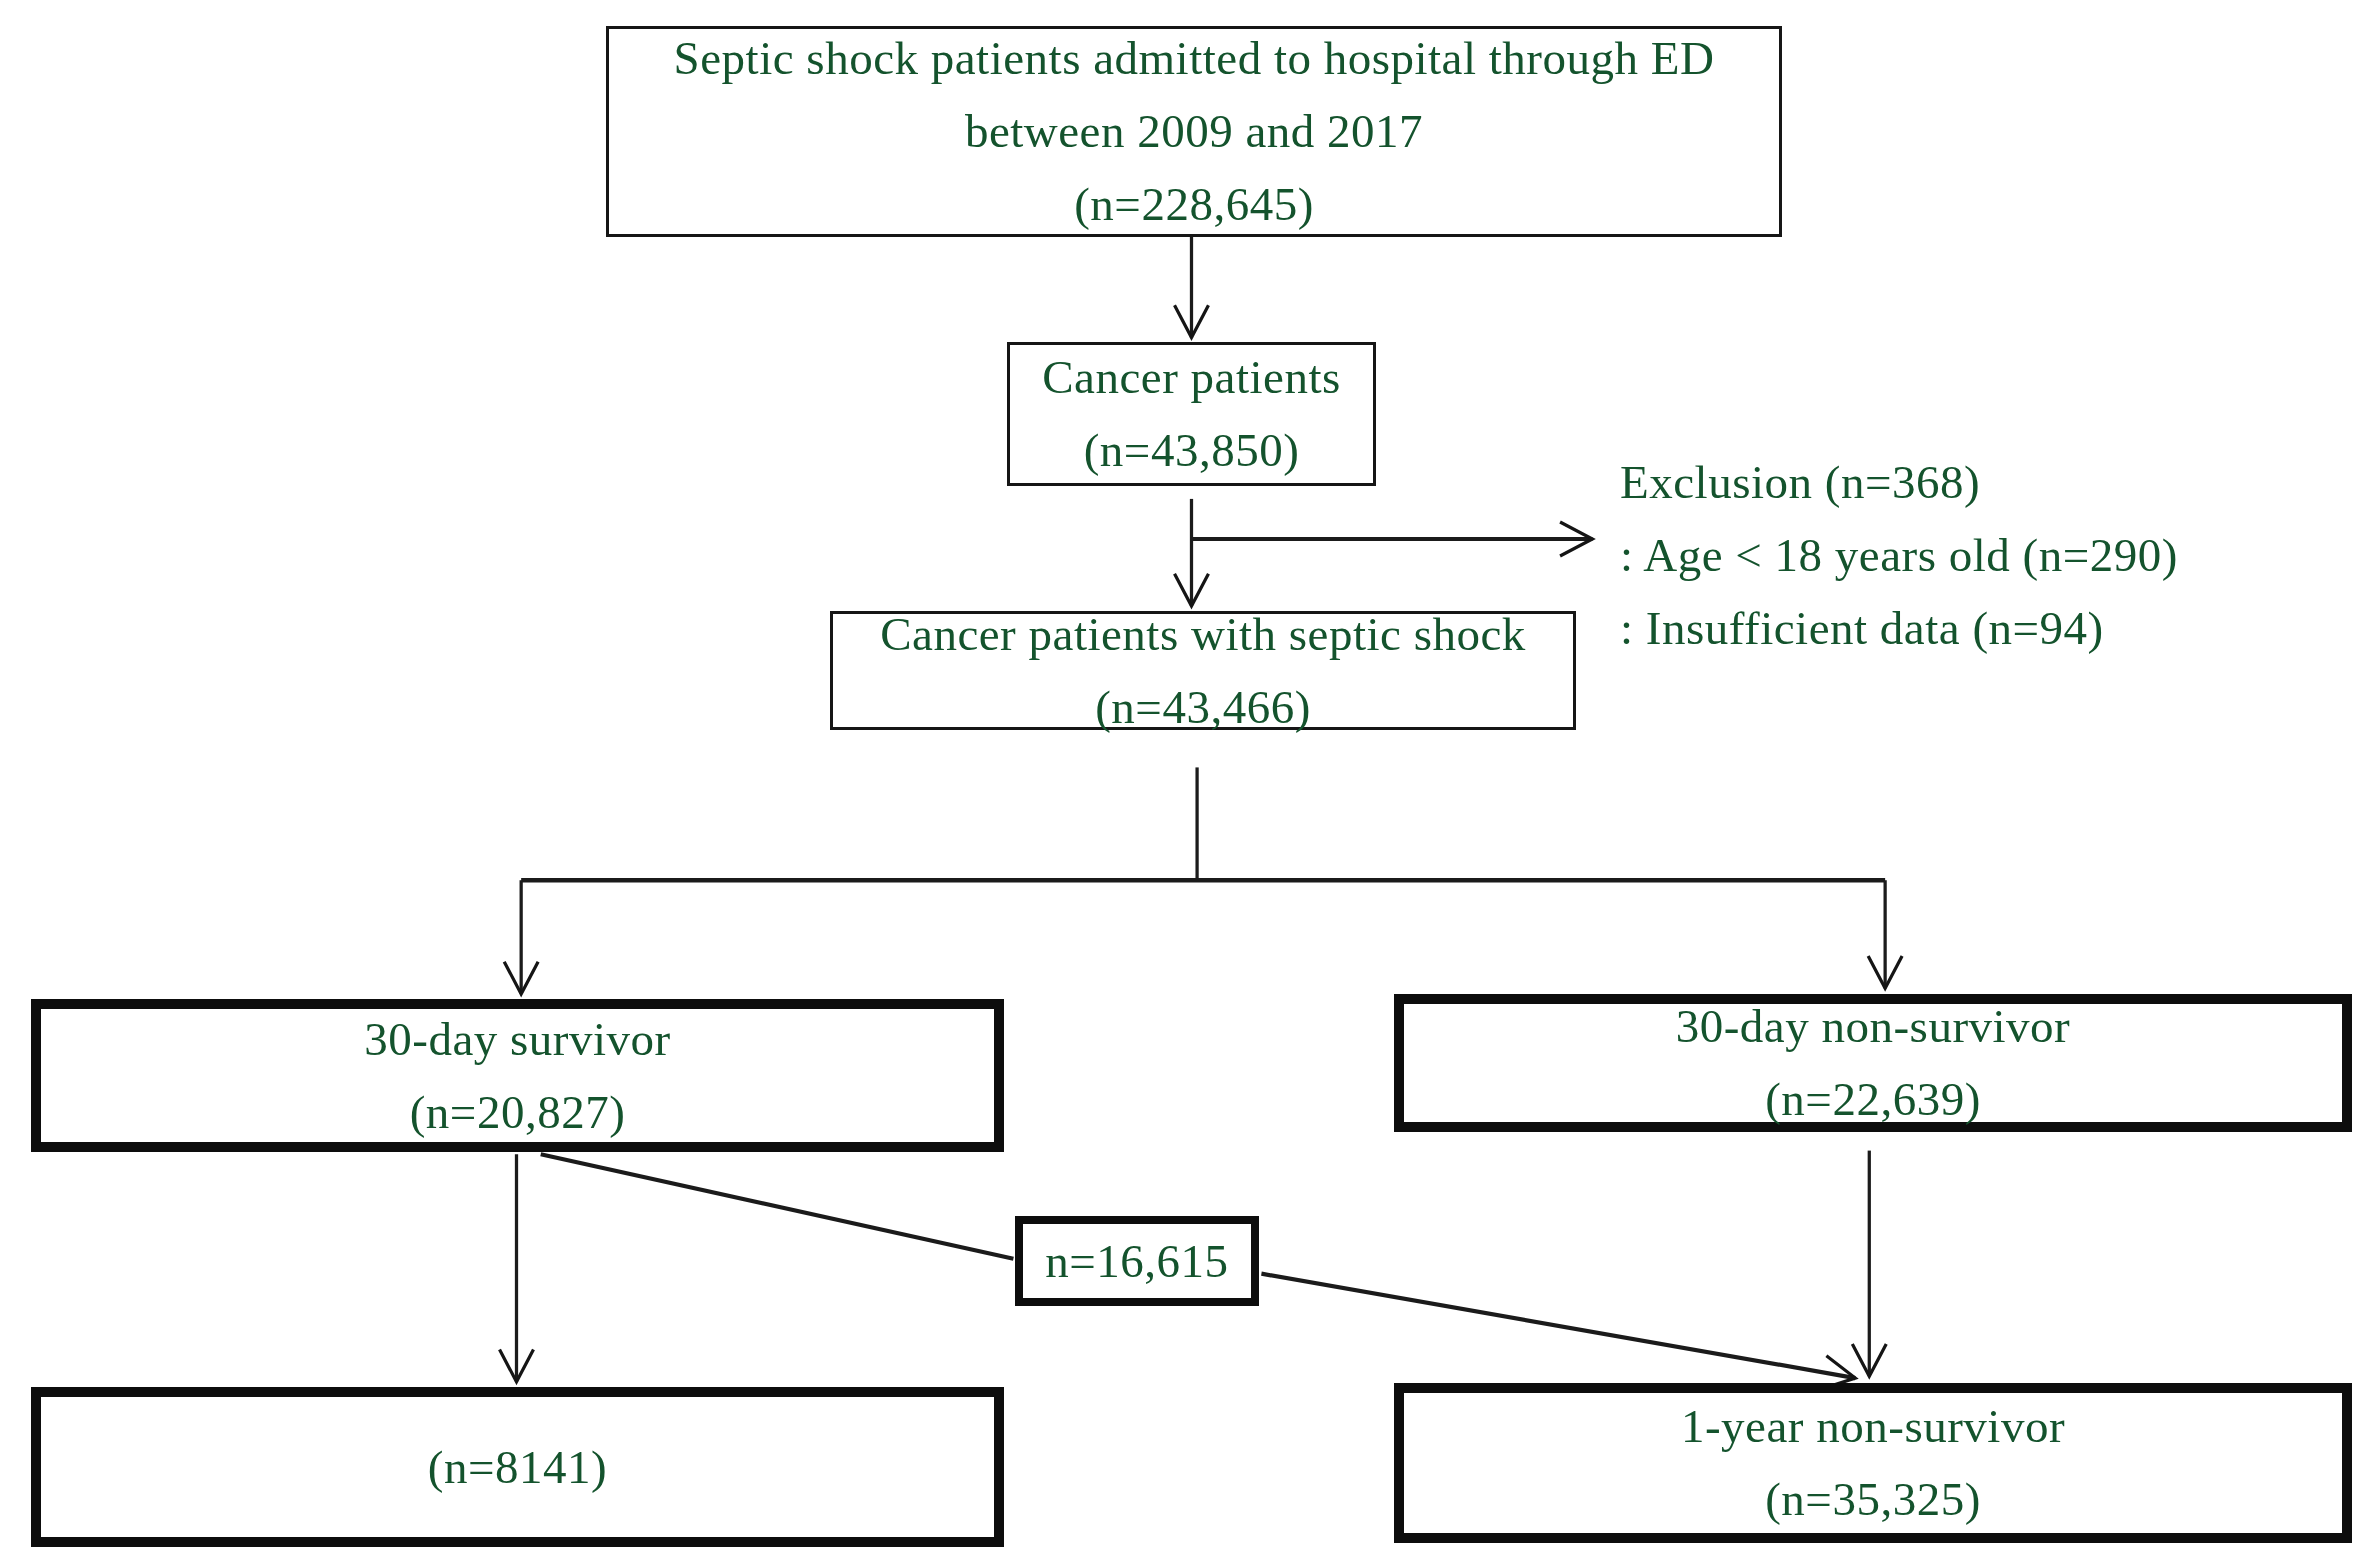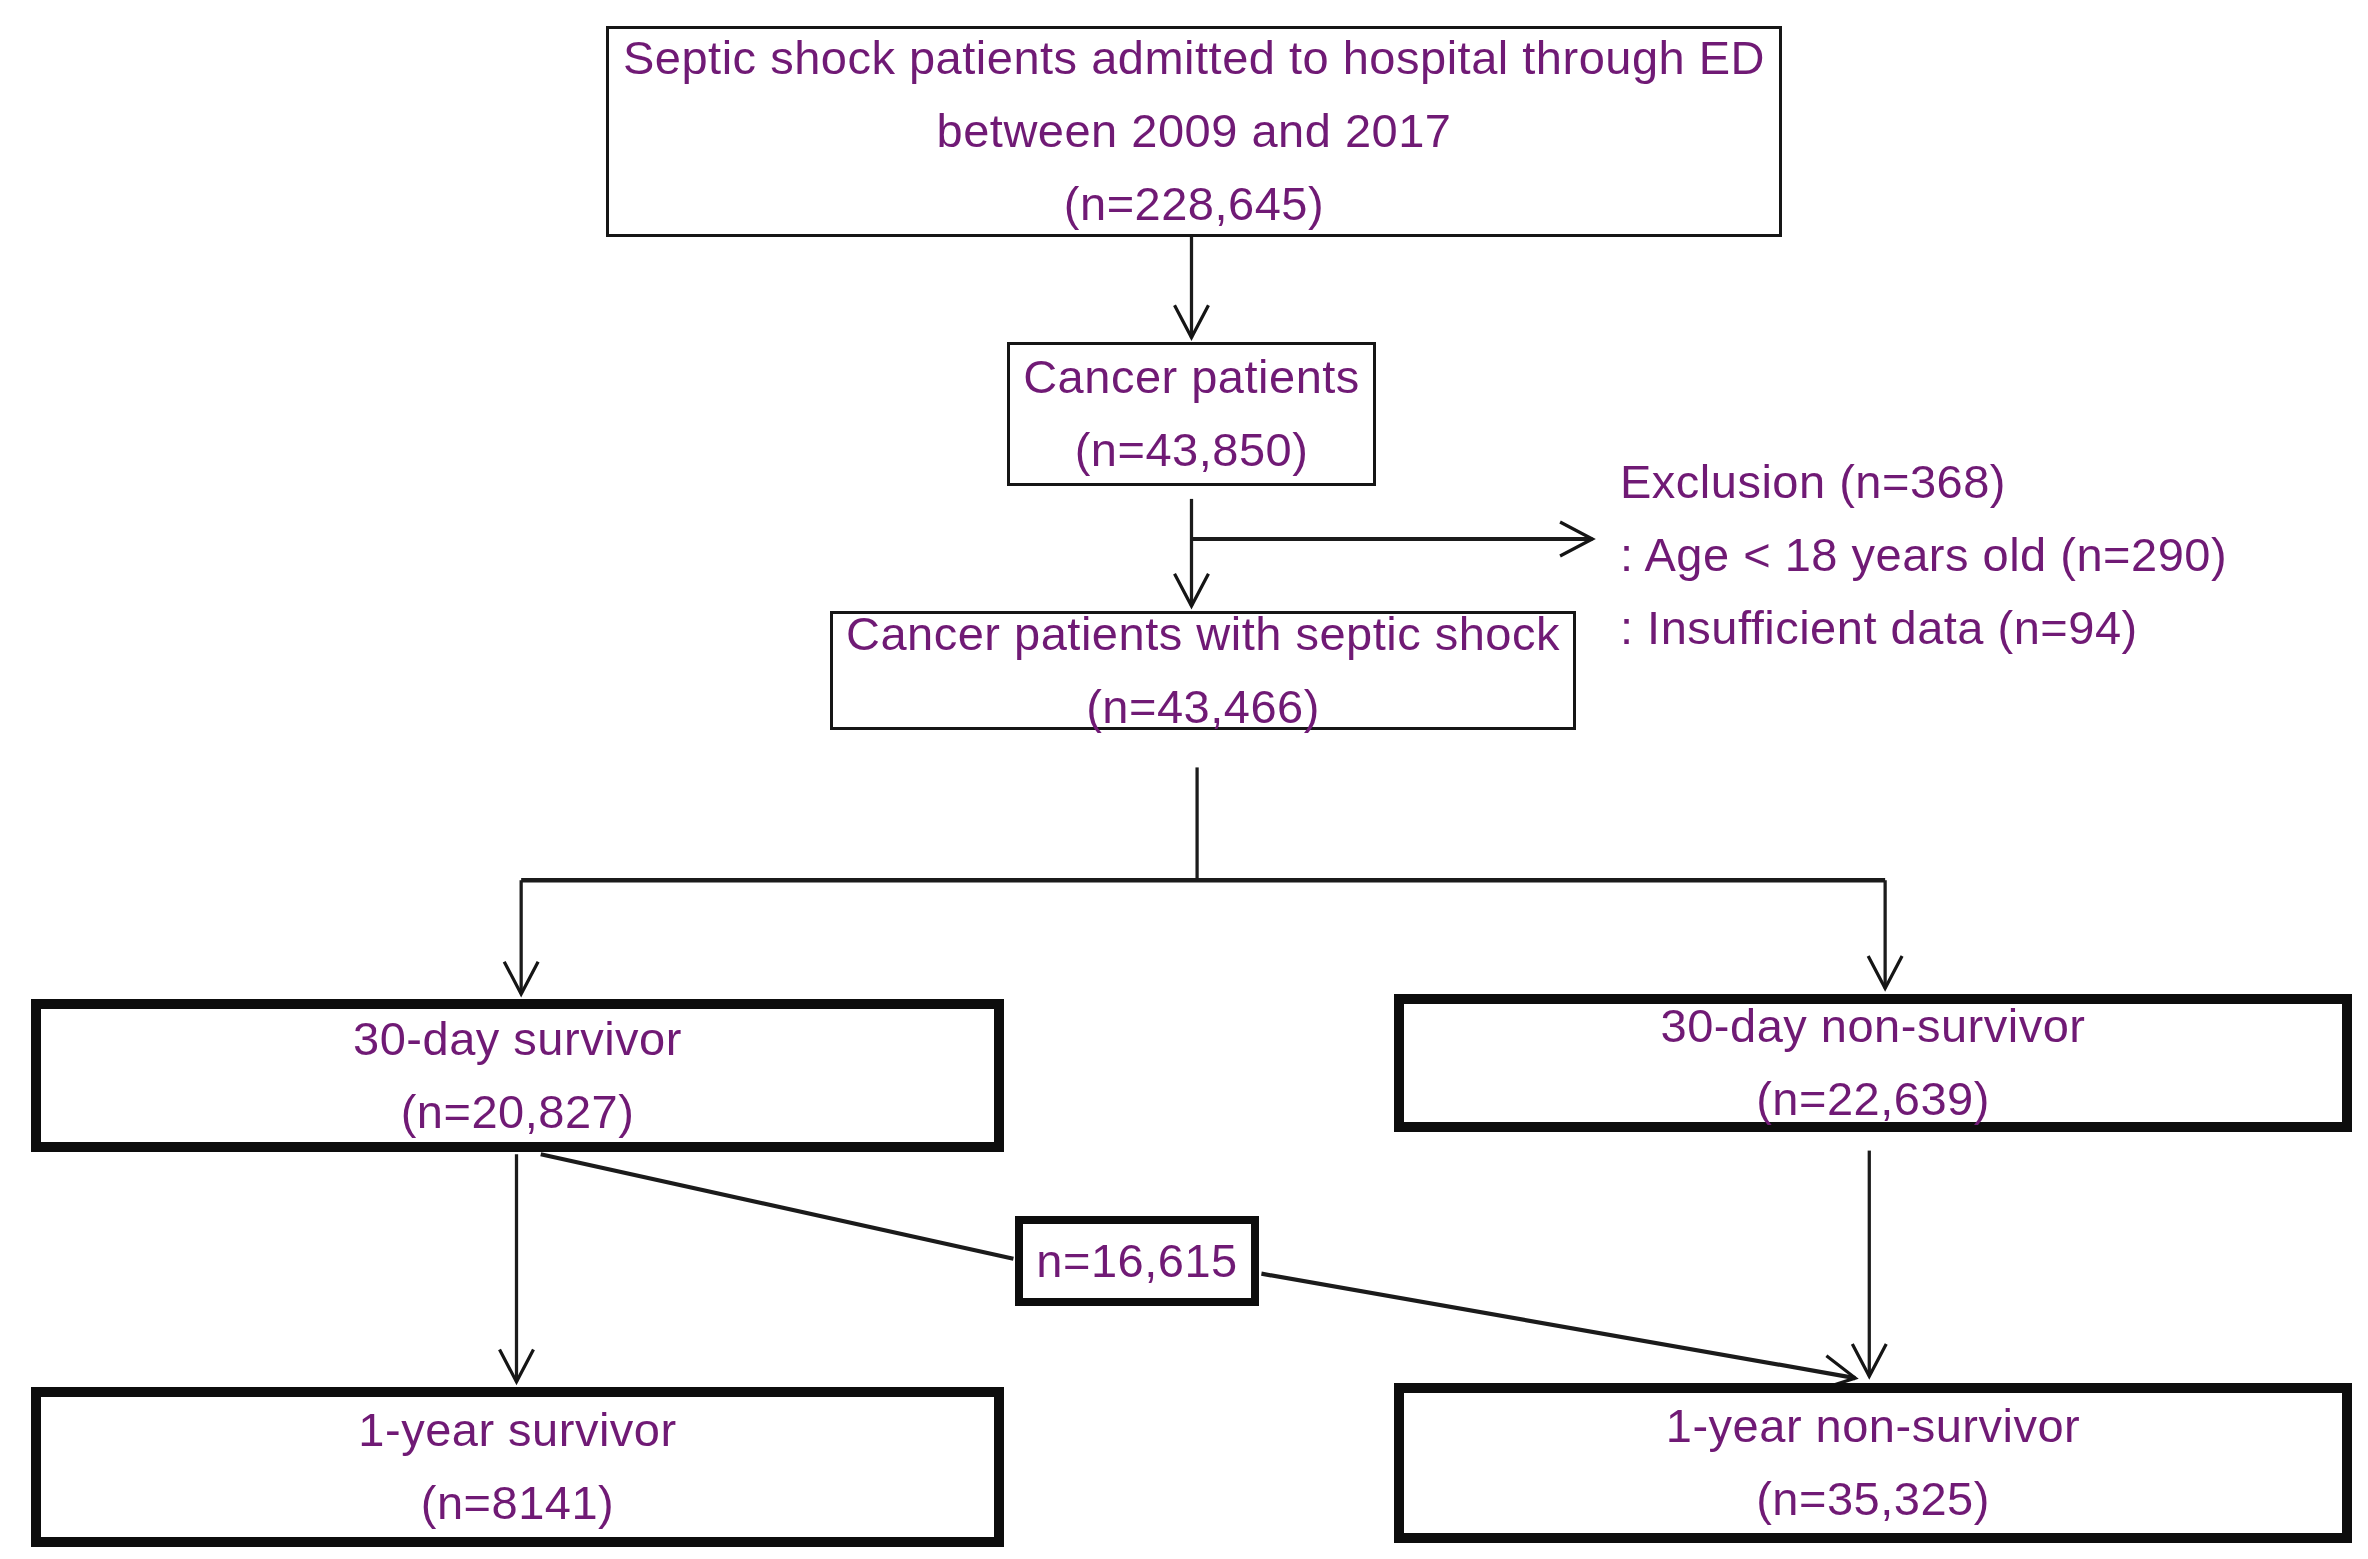--- a/index.html
+++ b/index.html
@@ -5,22 +5,22 @@
   html, body {
     margin: 0;
     padding: 0;
     background: #ffffff;
   }
   .canvas {
     position: relative;
     width: 2369px;
     height: 1560px;
     background: #ffffff;
-    font-family: Liberation Sans, sans-serif;
-    color: #701a75;
+    font-family: Liberation Serif, serif;
+    color: #14532d;
     overflow: hidden;
   }
   .connector-layer {
     position: absolute;
     inset: 0;
     width: 100%;
     height: 100%;
   }
   .box {
     position: absolute;
@@ -118,21 +118,20 @@
   <div class="box box--thick box--nonsurvivor-30d">
     <span class="ln">30-day non-survivor</span>
     <span class="ln">(n=22,639)</span>
   </div>
 
   <div class="box box--small box--crossover">
     <span class="ln">n=16,615</span>
   </div>
 
   <div class="box box--thick box--survivor-1y">
-    <span class="ln">1-year survivor</span>
     <span class="ln">(n=8141)</span>
   </div>
 
   <div class="box box--thick box--nonsurvivor-1y">
     <span class="ln">1-year non-survivor</span>
     <span class="ln">(n=35,325)</span>
   </div>
 
 </div>
 

